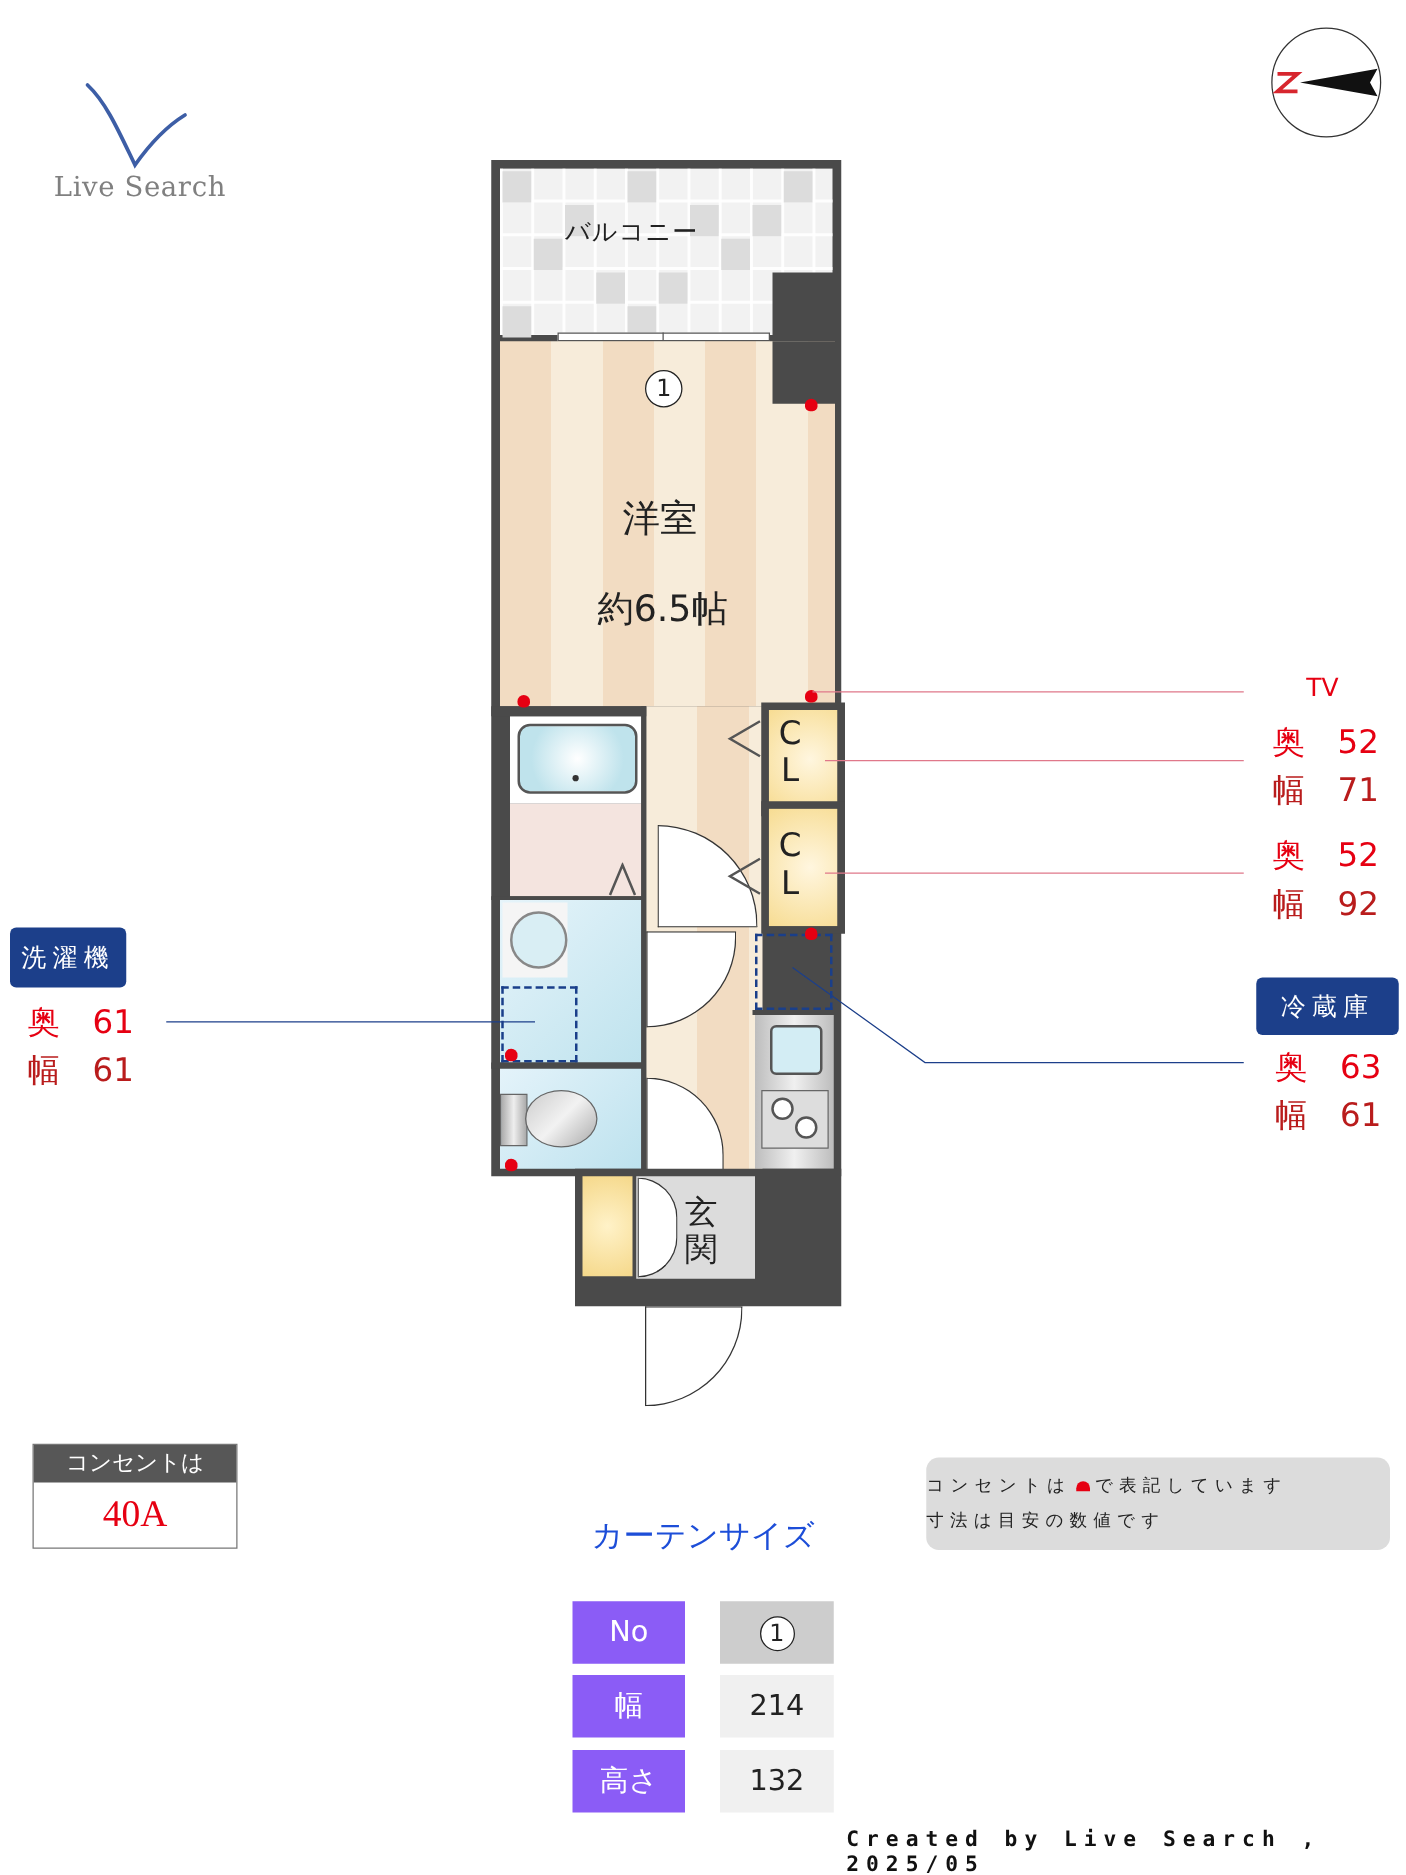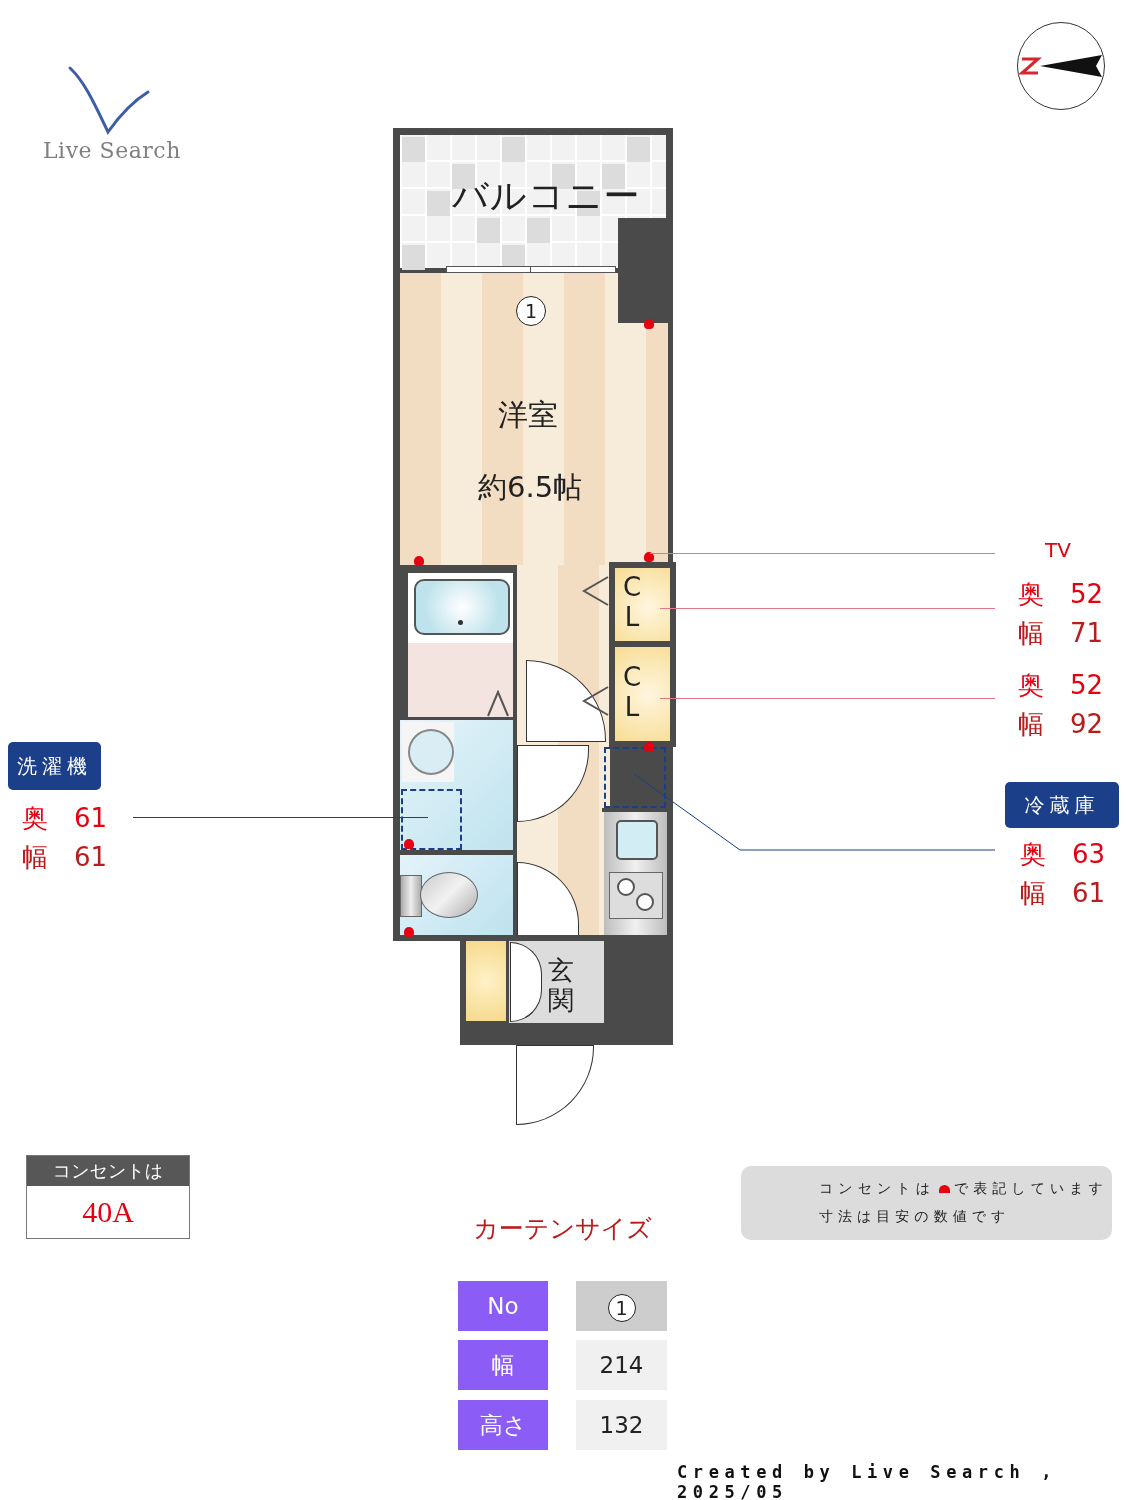--- a/index.html
+++ b/index.html
@@ -38,23 +38,23 @@
   .red{color:#e60012;}
   .blu{color:#b91c1c;}
   .dim{font-size:26px;line-height:39px;}
   .dim span.k{display:inline-block;width:52px;}
   
   .breaker{left:26px;top:1155px;width:162px;height:82px;border:1px solid #777;}
   .breaker .hd{height:30px;background:#575757;color:#fff;font-size:18px;text-align:center;line-height:30px;}
   .breaker .val{height:52px;text-align:center;line-height:52px;font-size:30px;color:#e60012;font-family:Liberation Serif, serif;}
   
   .note{left:741px;top:1166px;width:371px;height:74px;background:#dcdcdc;border-radius:10px;}
-  .note div{font-size:14px;letter-spacing:5px;color:#222;padding-left:30px;margin-left:48px;}
-  
-  .ct-title{left:450px;top:1212px;width:225px;text-align:center;font-size:25px;color:#b91c1c;}
+  .note div{font-size:14px;letter-spacing:5px;color:#222;}
+  
+  .ct-title{left:450px;top:1212px;width:225px;text-align:center;font-size:25px;color:#1d4ed8;}
   .ct-row{position:absolute;left:458px;width:209px;height:50px;}
   .ct-h{position:absolute;left:0;width:90px;height:50px;background:#8b5cf6;color:#fff;font-size:23px;text-align:center;line-height:50px;}
   .ct-v{position:absolute;left:118px;width:91px;height:50px;background:#f0f0f0;color:#222;font-size:23px;text-align:center;line-height:50px;}
   .ct-v.sel{background:#cdcdcd;}
   .circ{display:inline-block;width:26px;height:26px;border:1.5px solid #222;border-radius:50%;line-height:26px;font-size:19px;background:#fff;vertical-align:middle;}
   .footer{left:677px;top:1462px;font-family:"DejaVu Sans Mono",monospace;font-size:17px;letter-spacing:5.6px;color:#111;font-weight:bold;}
 </style>
 </head>
 <body>
 
@@ -81,21 +81,21 @@
     <div class="tile" style="left:152px;top:29px;"></div>
   <div class="tile" style="left:27px;top:56px;"></div>
     <div class="tile" style="left:127px;top:83px;"></div>
   <div class="tile" style="left:177px;top:56px;"></div>
     <div class="tile" style="left:77px;top:83px;"></div>
   <div class="tile" style="left:227px;top:2px;"></div>
     <div class="tile" style="left:2px;top:110px;"></div>
   <div class="tile" style="left:102px;top:110px;"></div>
     <div class="tile" style="left:202px;top:29px;"></div>
 </div>
-<div class="abs room-label" style="left:452px;top:172px;font-size:36px;letter-spacing:1px;">バルコニー</div>
+<div class="abs room-label" style="left:452px;top:172px;font-size:20px;letter-spacing:1px;">バルコニー</div>
 <div class="abs wall" style="left:618px;top:218px;width:52px;height:105px;"></div>
 
 <div class="abs" style="left:446px;top:266px;width:170px;height:7px;background:#fff;border:1px solid #555;box-sizing:border-box;"></div>
 <div class="abs" style="left:530px;top:266px;width:1px;height:7px;background:#555;"></div>
 
 <div class="abs western"></div>
 <div class="abs wall" style="left:618px;top:273px;width:52px;height:50px;"></div>
 <div class="abs" style="left:516px;top:296px;width:28px;height:28px;border:1.5px solid #222;border-radius:50%;background:#fff;text-align:center;line-height:28px;font-size:19px;color:#222;">1</div>
 <div class="abs room-label" style="left:498px;top:395px;font-size:30px;">洋室</div>
 <div class="abs room-label" style="left:478px;top:468px;font-size:29px;">約6.5帖</div>

